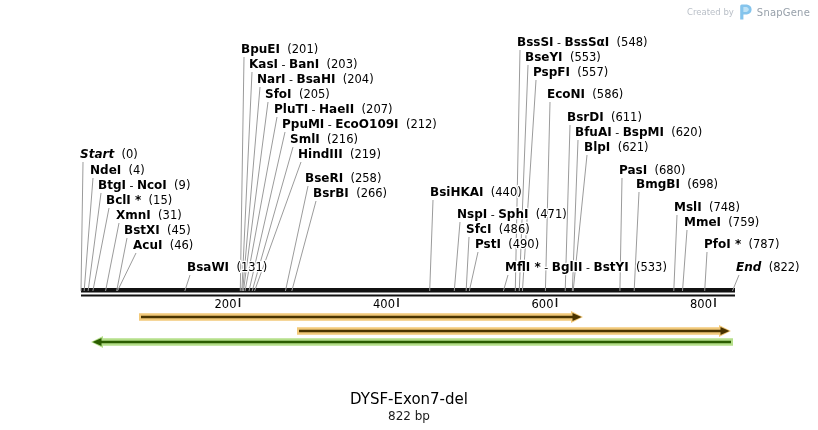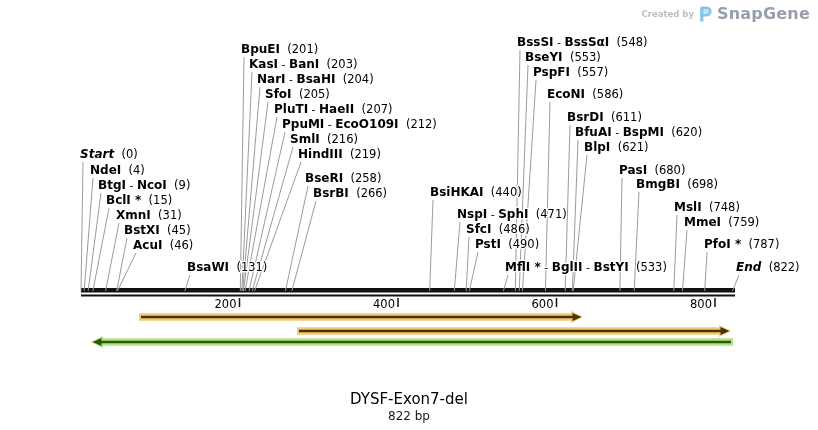--- a/index.html
+++ b/index.html
@@ -4,23 +4,23 @@
 <style>
   html,body{margin:0;padding:0;background:#fff;}
   body{width:818px;height:430px;position:relative;font-family:"DejaVu Sans",sans-serif;overflow:hidden;}
   svg.map{position:absolute;left:0;top:0;}
   .site-label{font-family:"DejaVu Sans",sans-serif;font-size:12px;font-weight:bold;fill:#000;
               paint-order:stroke;stroke:#fff;stroke-width:2.5px;stroke-linejoin:round;}
   .site-label .sep{font-weight:normal;font-size:11px;}
   .site-label .pos{font-weight:normal;font-size:11.5px;font-style:normal;}
   .site-label.italic .nm{font-style:italic;}
   .ruler-num{font-family:"DejaVu Sans",sans-serif;font-size:11.5px;fill:#000;}
-  .watermark{position:absolute;top:4px;right:8px;display:flex;align-items:center;gap:5px;font-weight:bold;}
+  .watermark{position:absolute;top:4px;right:8px;display:flex;align-items:center;gap:5px;}
   .watermark .created-by{font-size:8.5px;color:#b9bfc7;}
-  .watermark .brand{font-size:16px;color:#97a0aa;letter-spacing:.2px;}
+  .watermark .brand{font-size:10px;color:#97a0aa;letter-spacing:.2px;}
   .watermark .logo{display:inline-flex;}
   .title-block{position:absolute;left:0;top:390px;width:818px;text-align:center;}
   .seq-name{font-size:15px;font-weight:normal;color:#000;}
   .seq-len{font-size:12px;color:#1a1a1a;margin-top:1px;}
 </style>
 </head>
 <body>
 
 <div class="watermark">
   <span class="created-by">Created by</span>

